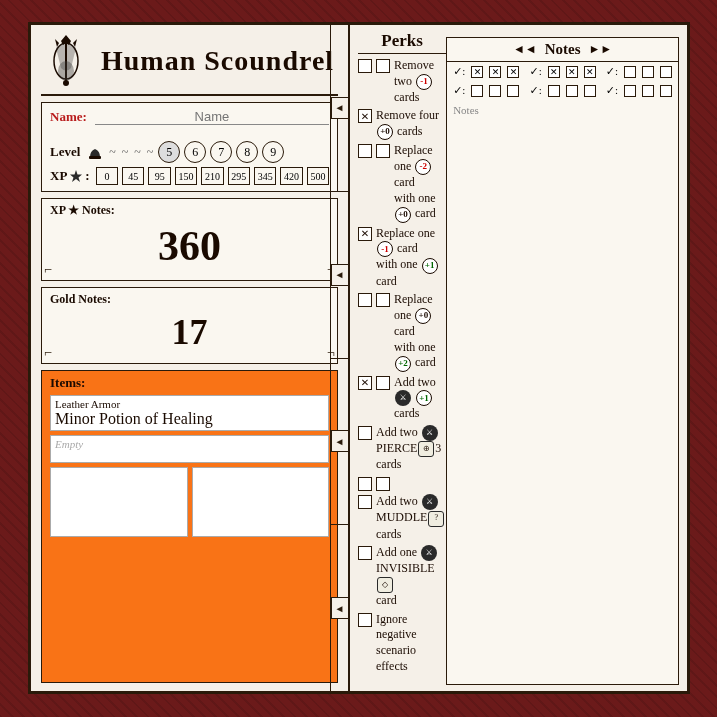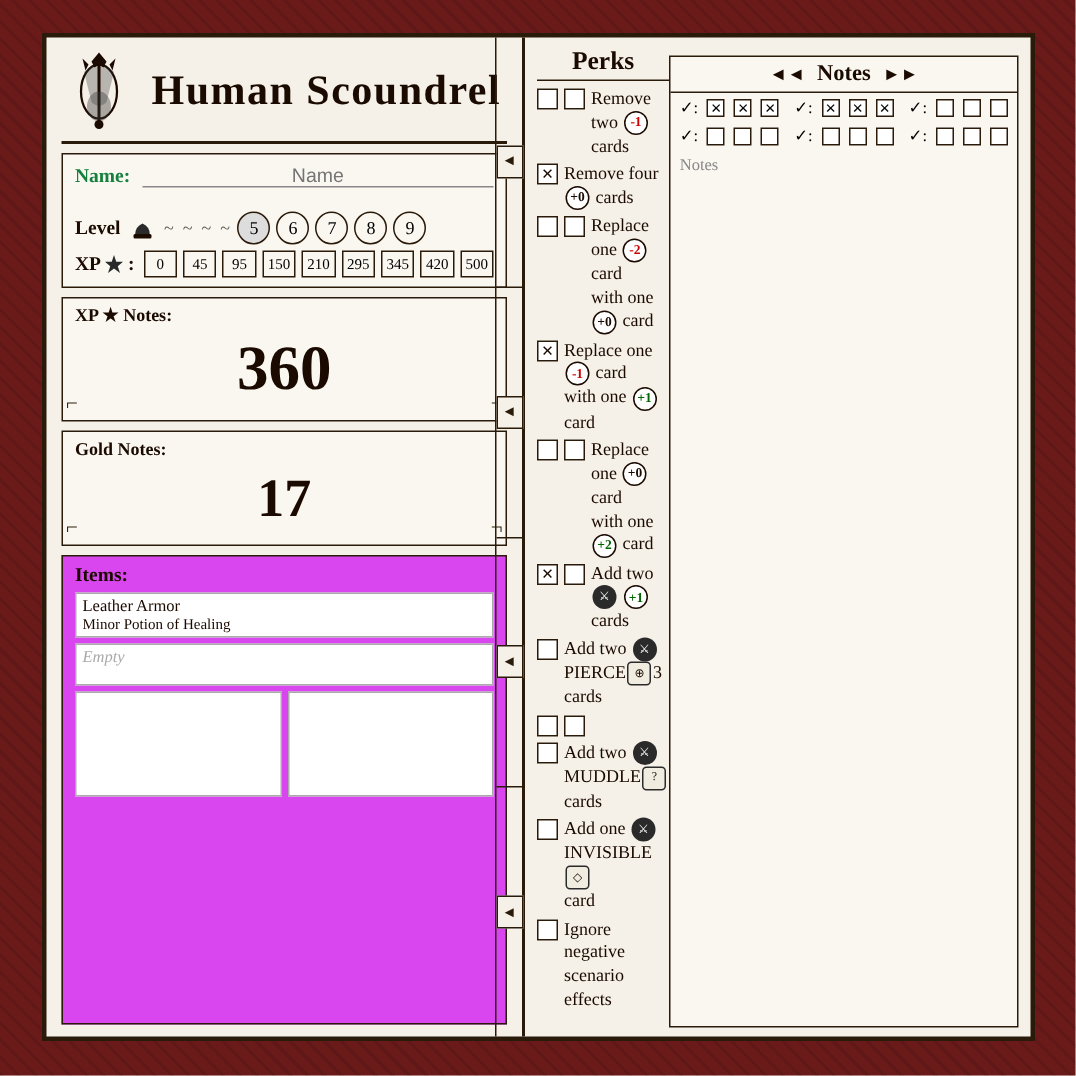--- a/index.html
+++ b/index.html
@@ -66,21 +66,21 @@
     }
     
     .name-row {
       display: flex;
       align-items: center;
       gap: 8px;
     }
     .name-label {
       font-size: 13px;
       font-weight: bold;
-      color: #15803d;
+      color: #b91c1c;
     }
     .name-input {
       flex: 1;
       border: none;
       border-bottom: 1px solid #888;
       background: transparent;
       font-size: 13px;
       color: #888;
       text-align: center;
       outline: none;
@@ -172,21 +172,21 @@
       position: absolute;
       font-size: 14px;
       color: #2a1a0a;
     }
     .corner-bl { bottom: 2px; left: 2px; }
     .corner-br { bottom: 2px; right: 2px; }
     
     .items-section {
       border: 1.5px solid #2a1a0a;
       padding: 4px 8px;
-      background: #d946ef;
+      background: #f97316;
       flex: 1;
     }
     .items-grid {
       display: grid;
       grid-template-columns: 1fr;
       gap: 4px;
       margin-top: 4px;
     }
     .item-cell {
       border: 1px solid #aaa;
@@ -485,21 +485,21 @@
       <div class="notes-value small">17</div>
       <span class="corner-ornament corner-bl">⌐</span>
       <span class="corner-ornament corner-br">¬</span>
     </div>
 
     <div class="items-section">
       <div class="section-label">Items:</div>
       <div class="items-grid">
         <div class="item-cell">
           <span>Leather Armor</span><br>
-          <span style="font-size:10px;font-family:Liberation Serif, serif;">Minor Potion of Healing</span>
+          <span style="font-size:16px;font-family:Liberation Serif, serif;">Minor Potion of Healing</span>
         </div>
         <div class="item-cell empty">
           <span>Empty</span>
         </div>
       </div>
       <div class="items-bottom-grid">
         <div class="item-big-cell"></div>
         <div class="item-big-cell"></div>
       </div>
     </div>

